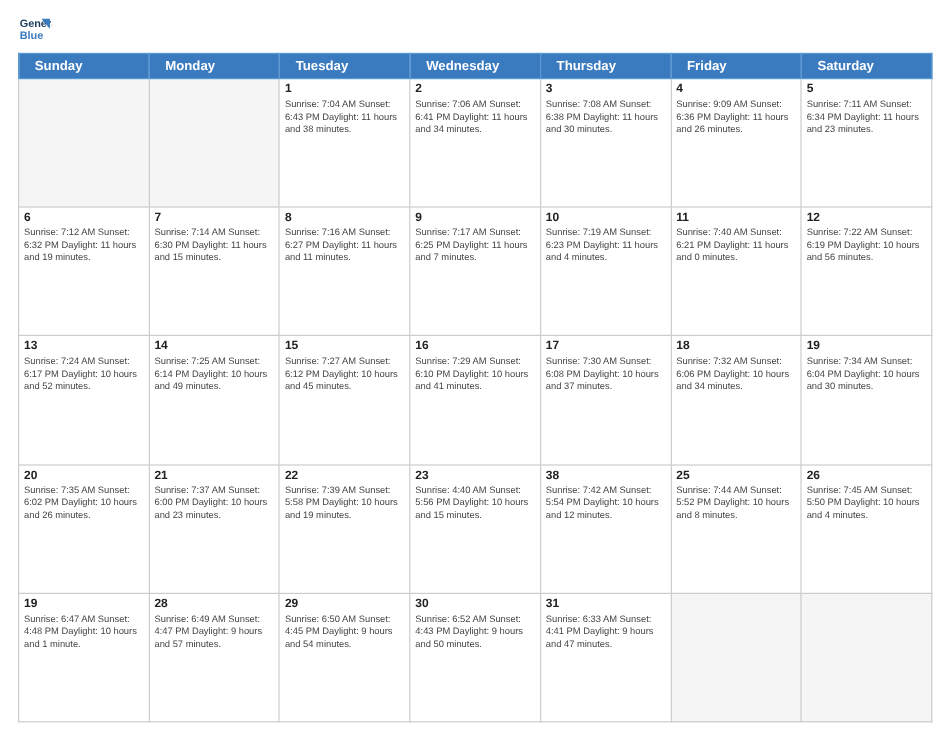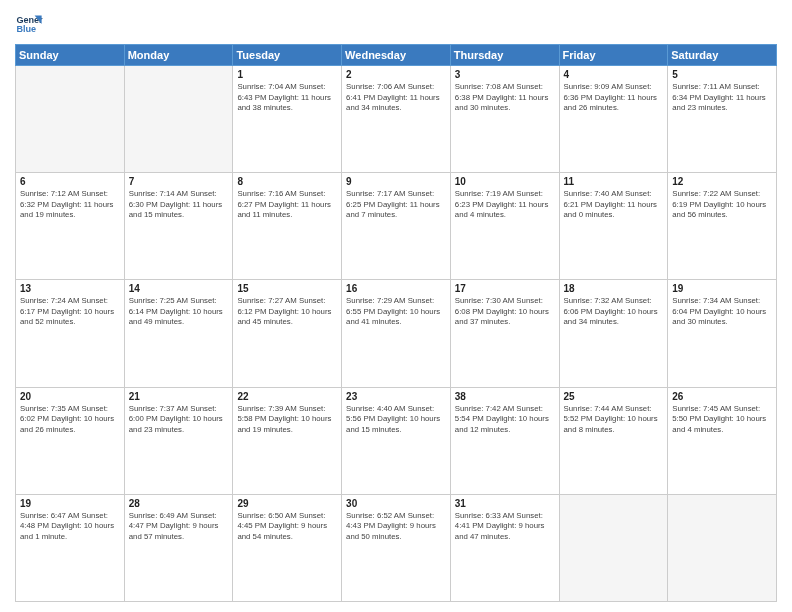--- a/index.html
+++ b/index.html
@@ -49,21 +49,21 @@
       width: 100%;
       border-collapse: collapse;
       flex: 1;
       table-layout: fixed;
     }
     .calendar-table th {
       background-color: #3a7abf;
       color: #fff;
       font-size: 11px;
       font-weight: bold;
-      padding: 4px 3px;
+      padding: 4px 13px;
       text-align: left;
       border: 1px solid #5a9ad4;
     }
     .calendar-table td {
       border: 1px solid #ccc;
       vertical-align: top;
       padding: 3px 4px;
       font-size: 8.5px;
       color: #333;
       background: #fff;
@@ -227,21 +227,21 @@
           <td>
             <span class="day-number">15</span>
             <div class="day-info">Sunrise: 7:27 AM
 Sunset: 6:12 PM
 Daylight: 10 hours
 and 45 minutes.</div>
           </td>
           <td>
             <span class="day-number">16</span>
             <div class="day-info">Sunrise: 7:29 AM
-Sunset: 6:55 PM
+Sunset: 6:10 PM
 Daylight: 10 hours
 and 41 minutes.</div>
           </td>
           <td>
             <span class="day-number">17</span>
             <div class="day-info">Sunrise: 7:30 AM
 Sunset: 6:08 PM
 Daylight: 10 hours
 and 37 minutes.</div>
           </td>

